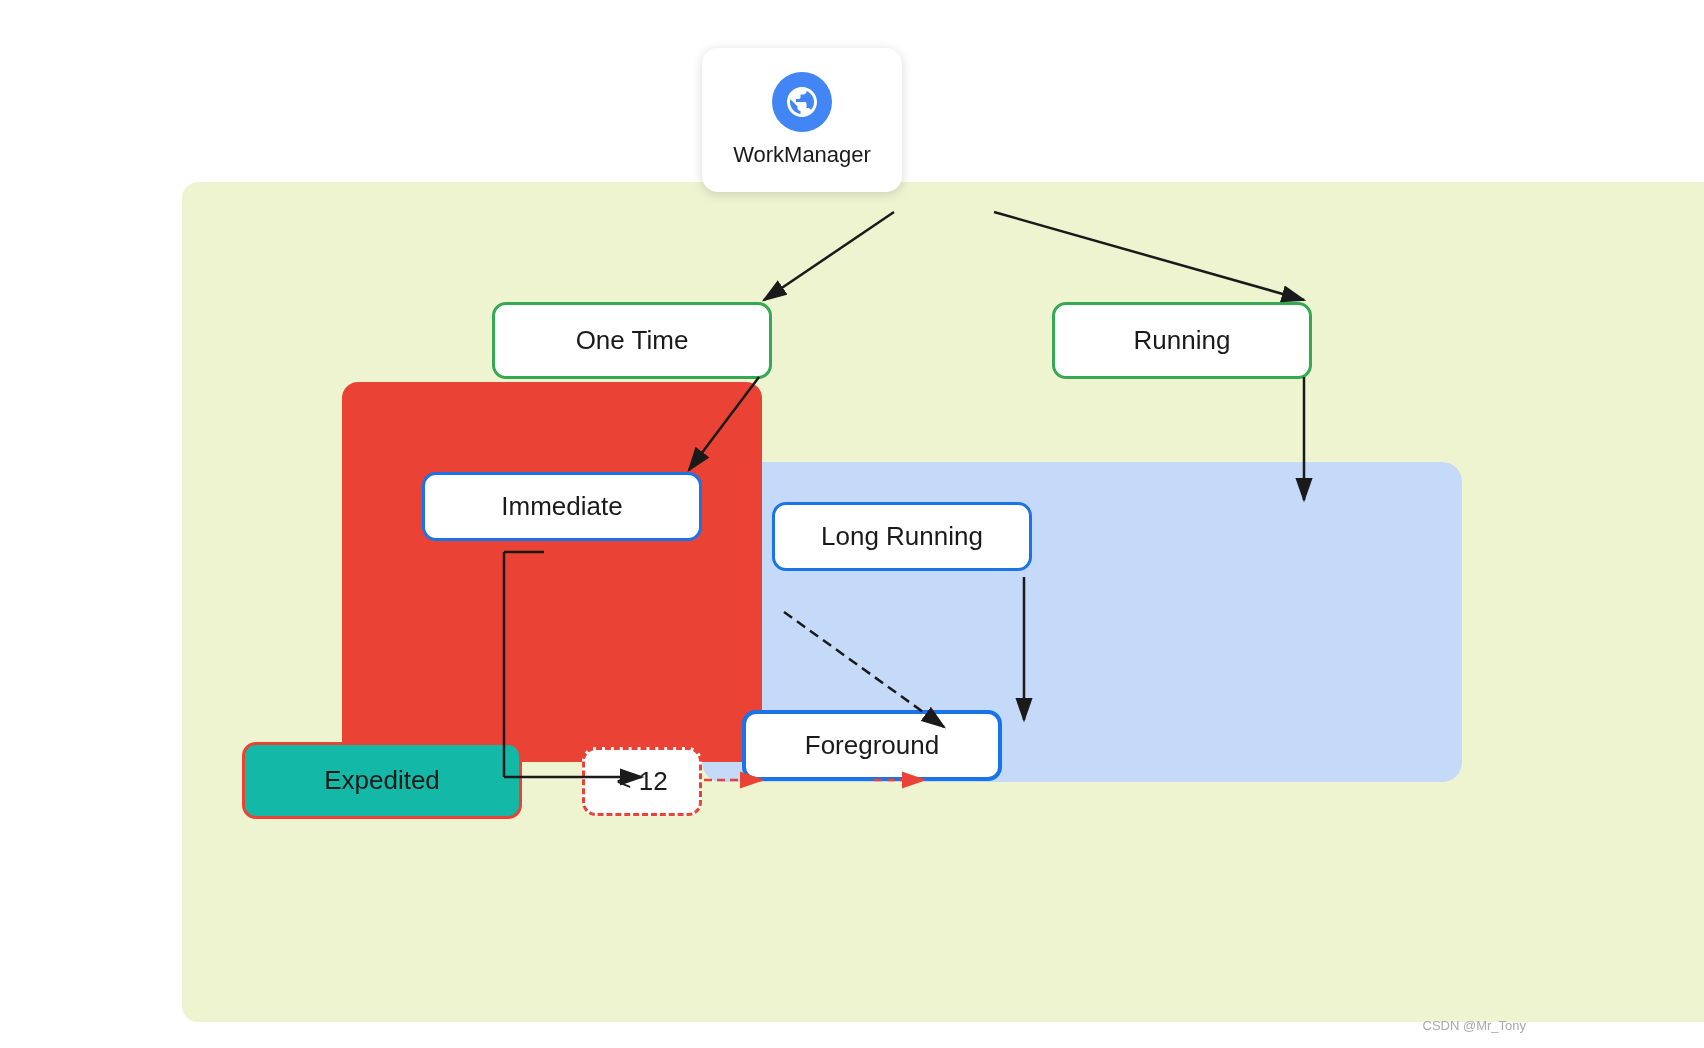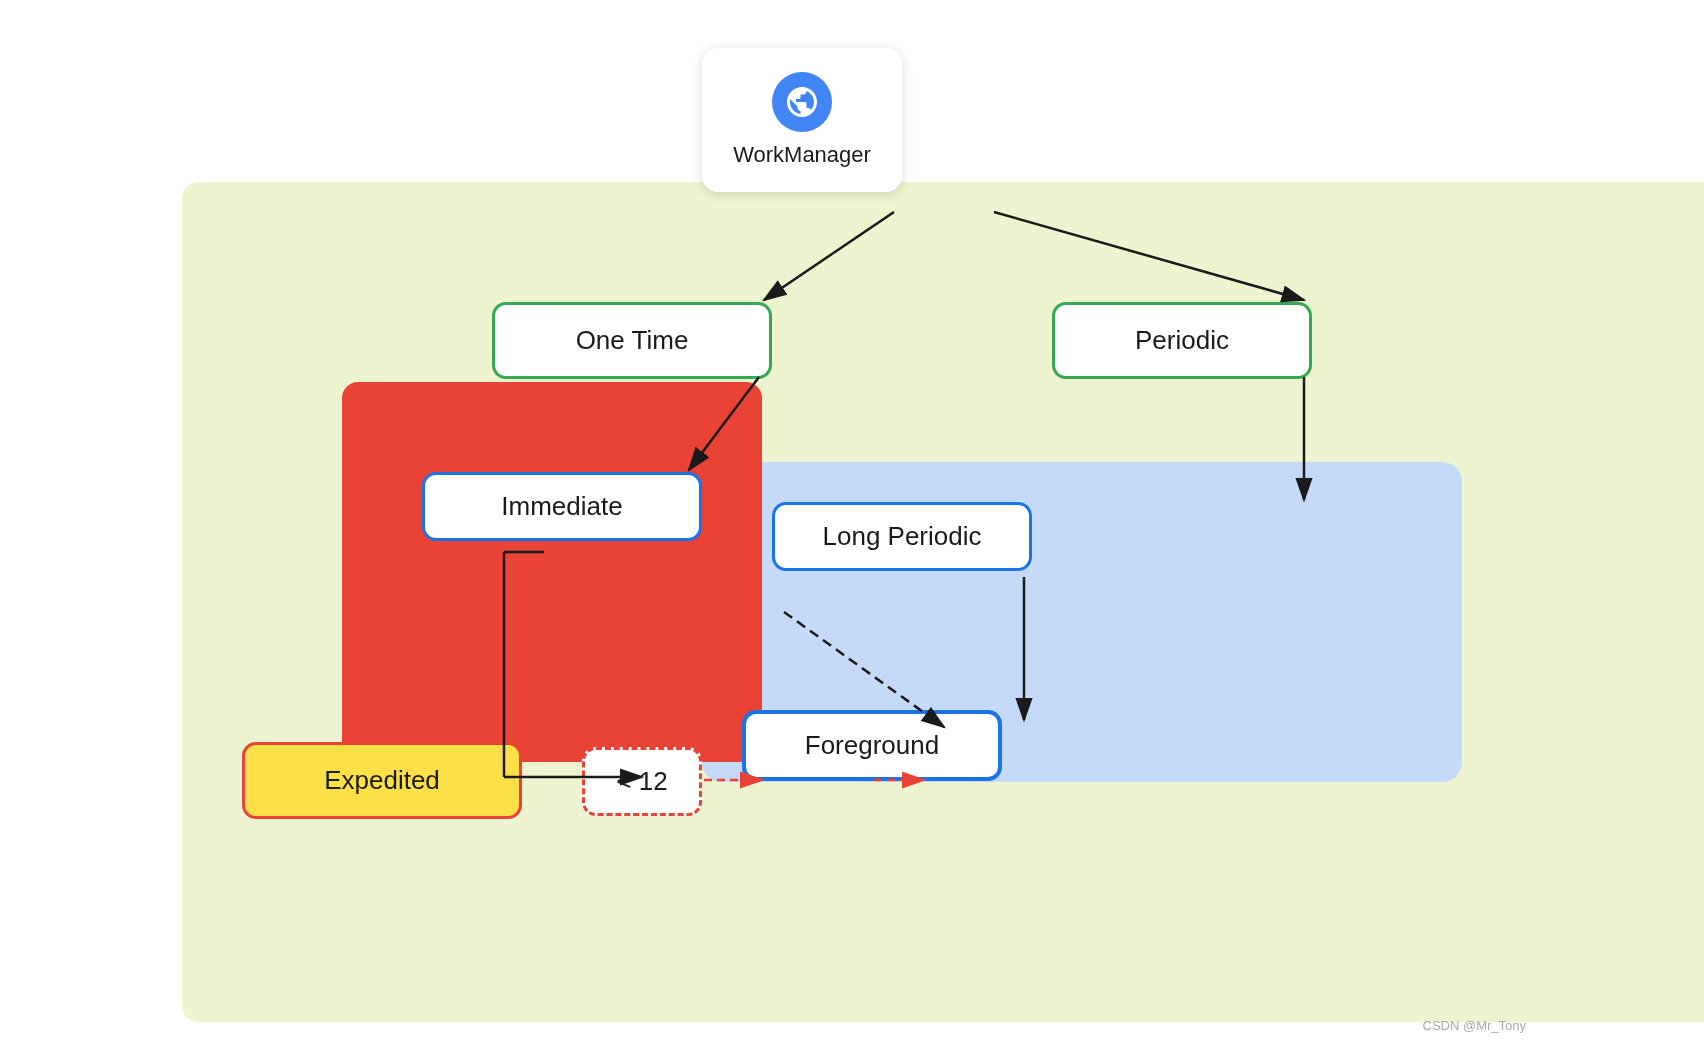--- a/index.html
+++ b/index.html
@@ -87,21 +87,21 @@
       padding: 16px 36px;
       font-size: 26px;
       font-weight: 500;
       color: #1a1a1a;
       text-align: center;
       position: absolute;
       z-index: 5;
     }
     
     .orange-box {
-      background: #fde047;
+      background: #14b8a6;
       border: 3px solid #EA4335;
       border-radius: 14px;
       padding: 20px 36px;
       font-size: 26px;
       font-weight: 500;
       color: #1a1a1a;
       text-align: center;
       position: absolute;
       z-index: 5;
     }
@@ -177,29 +177,29 @@
 
       <div class="orange-region" style="left:160px; top:200px; width:420px; height:380px;"></div>
 
       <div class="blue-region" style="left:520px; top:280px; width:760px; height:320px; border-radius:20px;"></div>
 
       <div class="green-box" style="left:310px; top:120px; min-width:280px;">
         <span>One Time</span>
       </div>
 
       <div class="green-box" style="left:870px; top:120px; min-width:260px;">
-        <span>Periodic</span>
+        <span>Running</span>
       </div>
 
       <div class="blue-box" style="left:240px; top:290px; min-width:280px;">
         <span>Immediate</span>
       </div>
 
       <div class="blue-box" style="left:590px; top:320px; min-width:260px;">
-        <span>Long Periodic</span>
+        <span>Long Running</span>
       </div>
 
 
       <div class="orange-box" style="left:60px; top:560px; min-width:280px;">
         <span>Expedited</span>
       </div>
 
       <div class="dashed-orange-box" style="left:400px; top:565px; min-width:120px;">
         <span>&lt; 12</span>
       </div>

